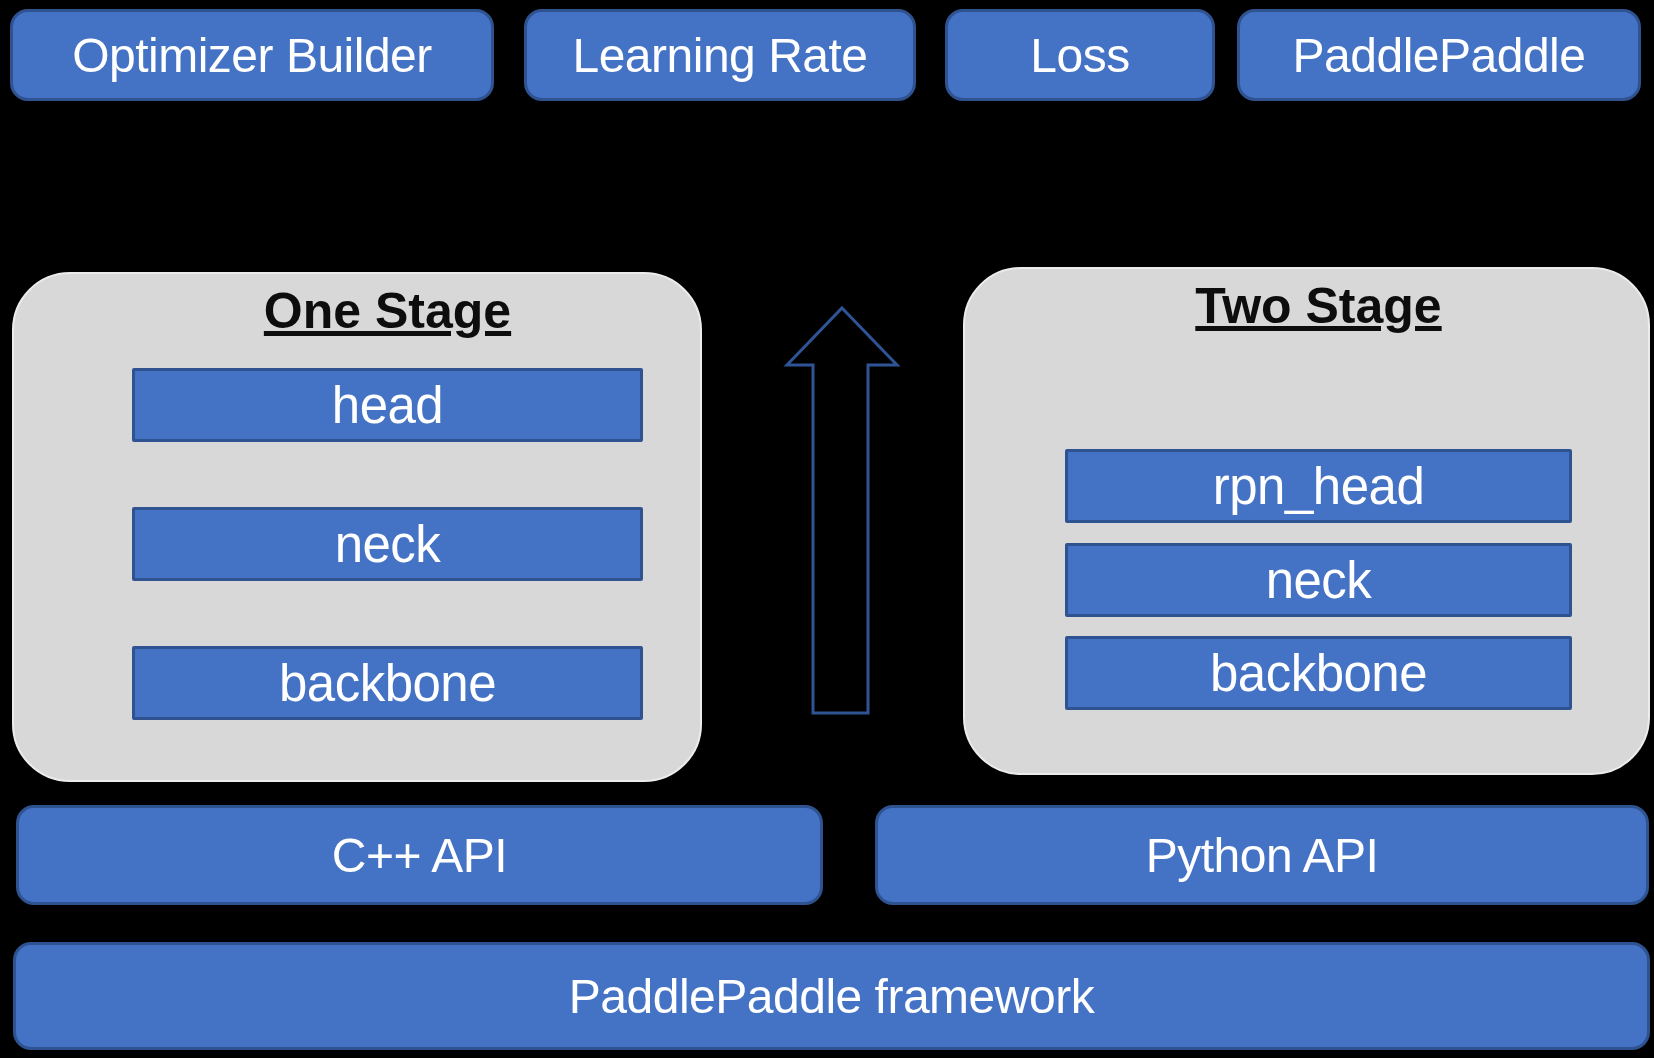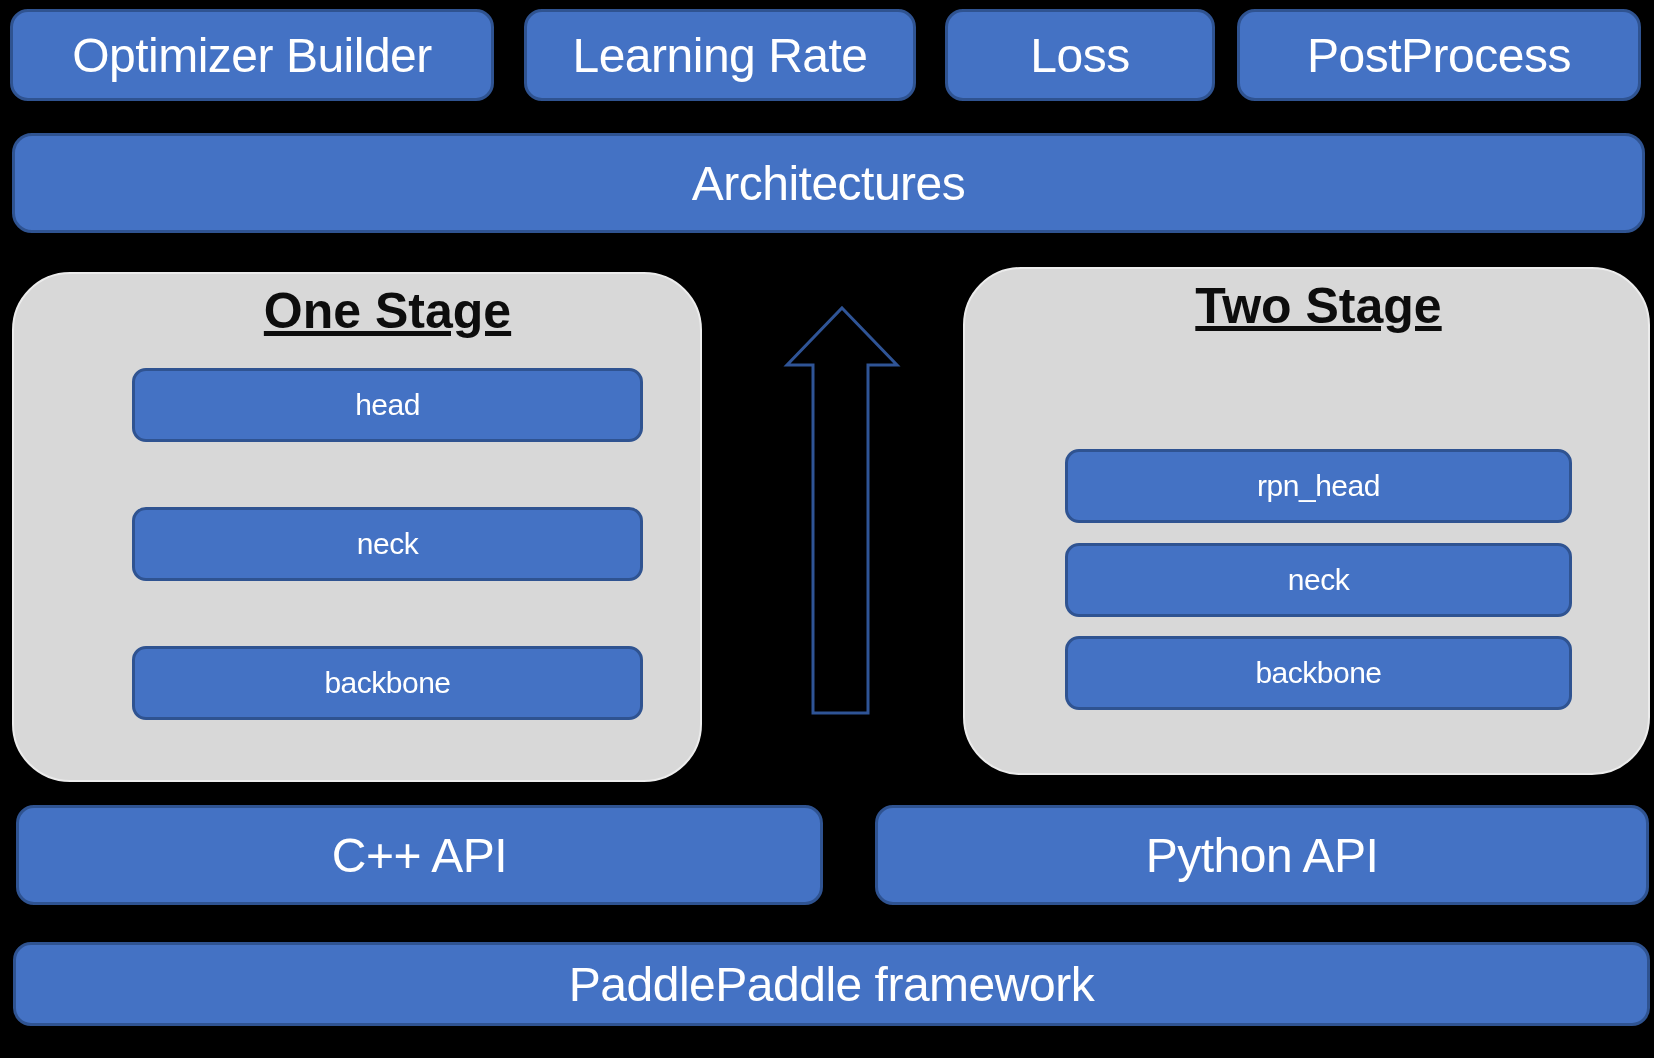--- a/index.html
+++ b/index.html
@@ -46,57 +46,56 @@
     font-weight:700;
     text-align:center;
     letter-spacing:0px;
     white-space:nowrap;
     text-decoration:underline;
   }
   .innerbox{
     position:absolute;
     background:var(--box-blue);
     border:3px solid var(--box-blue-border);
-    border-radius:14px;
+    border-radius:2px;
     color:var(--text-on-blue);
     display:flex;align-items:center;justify-content:center;
-    font-size:30px;
+    font-size:51px;
     letter-spacing:-0.5px;
     box-sizing:border-box;
     height:74px;
     white-space:nowrap;
   }
   .arrow-svg{position:absolute;left:770px;top:295px;}
 </style>
 </head>
 <body>
 
 <div class="canvas">
 
   <div class="bluebox" style="left:10px;top:9px;width:484px;height:92px;">Optimizer Builder</div>
   <div class="bluebox" style="left:524px;top:9px;width:392px;height:92px;">Learning Rate</div>
   <div class="bluebox" style="left:945px;top:9px;width:270px;height:92px;">Loss</div>
-  <div class="bluebox" style="left:1237px;top:9px;width:404px;height:92px;">PostProcess</div>
+  <div class="bluebox" style="left:1237px;top:9px;width:404px;height:92px;">PaddlePaddle</div>
 
-  <div class="bluebox" style="left:12px;top:133px;width:1633px;height:100px;border-radius:20px;">Architectures</div>
 
   <div class="graybox" style="left:12px;top:272px;width:690px;height:510px;"></div>
   <div class="stage-title" style="left:132px;top:282px;width:511px;">One Stage</div>
   <div class="innerbox" style="left:132px;top:368px;width:511px;">head</div>
   <div class="innerbox" style="left:132px;top:507px;width:511px;">neck</div>
   <div class="innerbox" style="left:132px;top:646px;width:511px;">backbone</div>
 
   <svg class="arrow-svg" width="140" height="430" viewBox="0 0 140 430">
     <polygon points="72,13 127,70 98,70 98,418 43,418 43,70 17,70" fill="none" stroke-width="3" stroke="#2F5496"></polygon>
   </svg>
 
   <div class="graybox" style="left:963px;top:267px;width:687px;height:508px;"></div>
   <div class="stage-title" style="left:1065px;top:277px;width:507px;">Two Stage</div>
   <div class="innerbox" style="left:1065px;top:449px;width:507px;">rpn_head</div>
   <div class="innerbox" style="left:1065px;top:543px;width:507px;">neck</div>
   <div class="innerbox" style="left:1065px;top:636px;width:507px;">backbone</div>
 
   <div class="bluebox" style="left:16px;top:805px;width:807px;height:100px;">C++ API</div>
   <div class="bluebox" style="left:875px;top:805px;width:774px;height:100px;">Python API</div>
 
-  <div class="bluebox" style="left:13px;top:942px;width:1637px;height:84px;">PaddlePaddle framework</div>
+  <div class="bluebox" style="left:13px;top:942px;width:1637px;height:108px;">PaddlePaddle framework</div>
 
 </div>
 
 </body></html>

